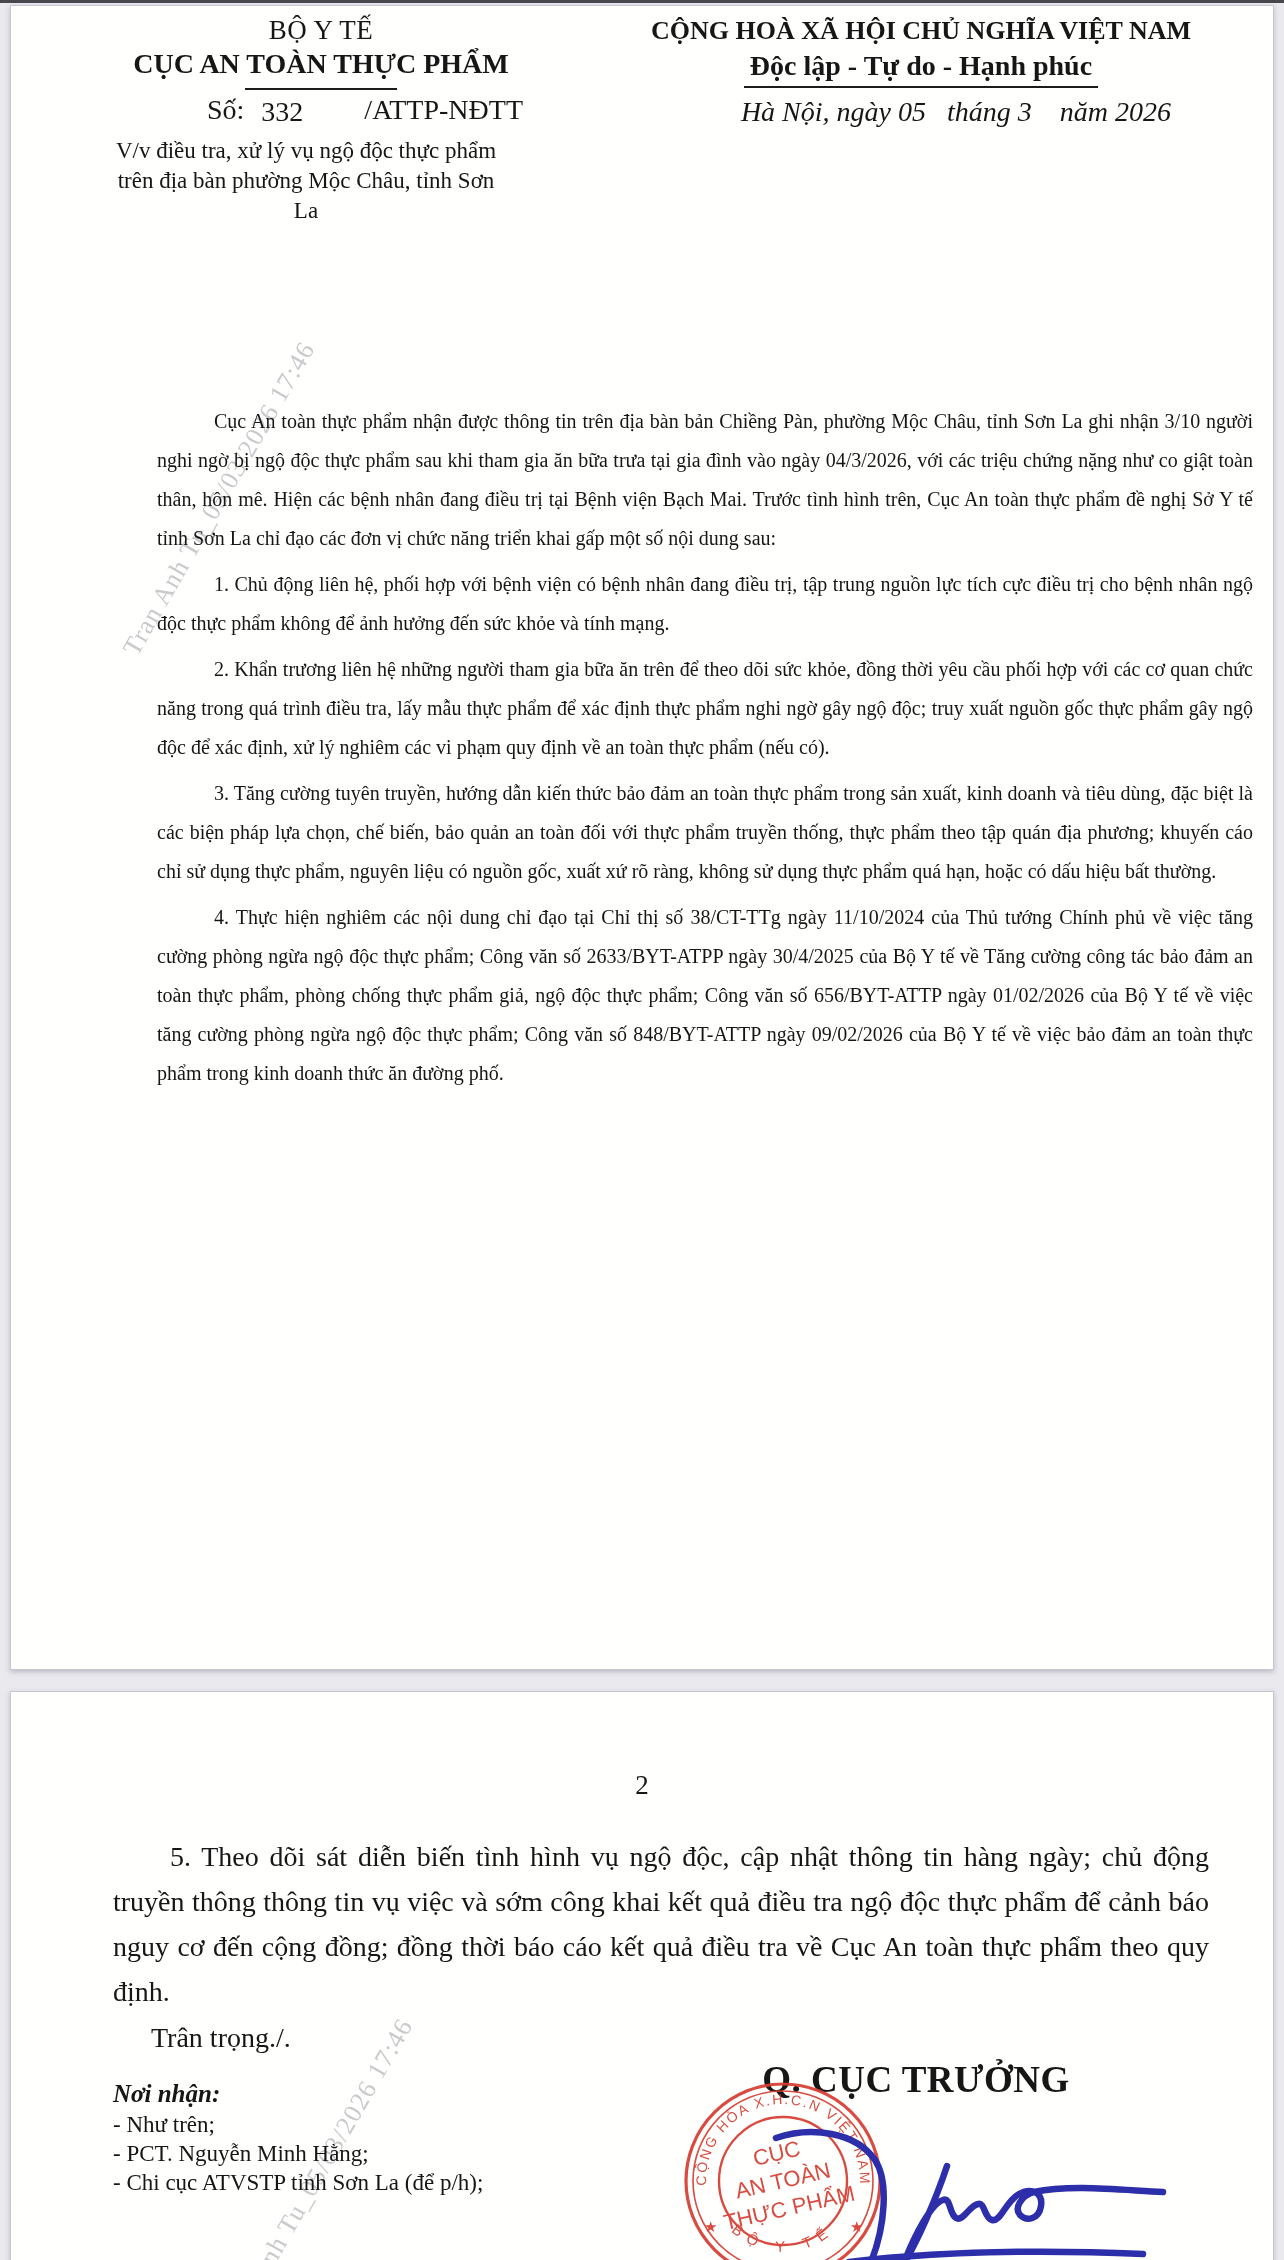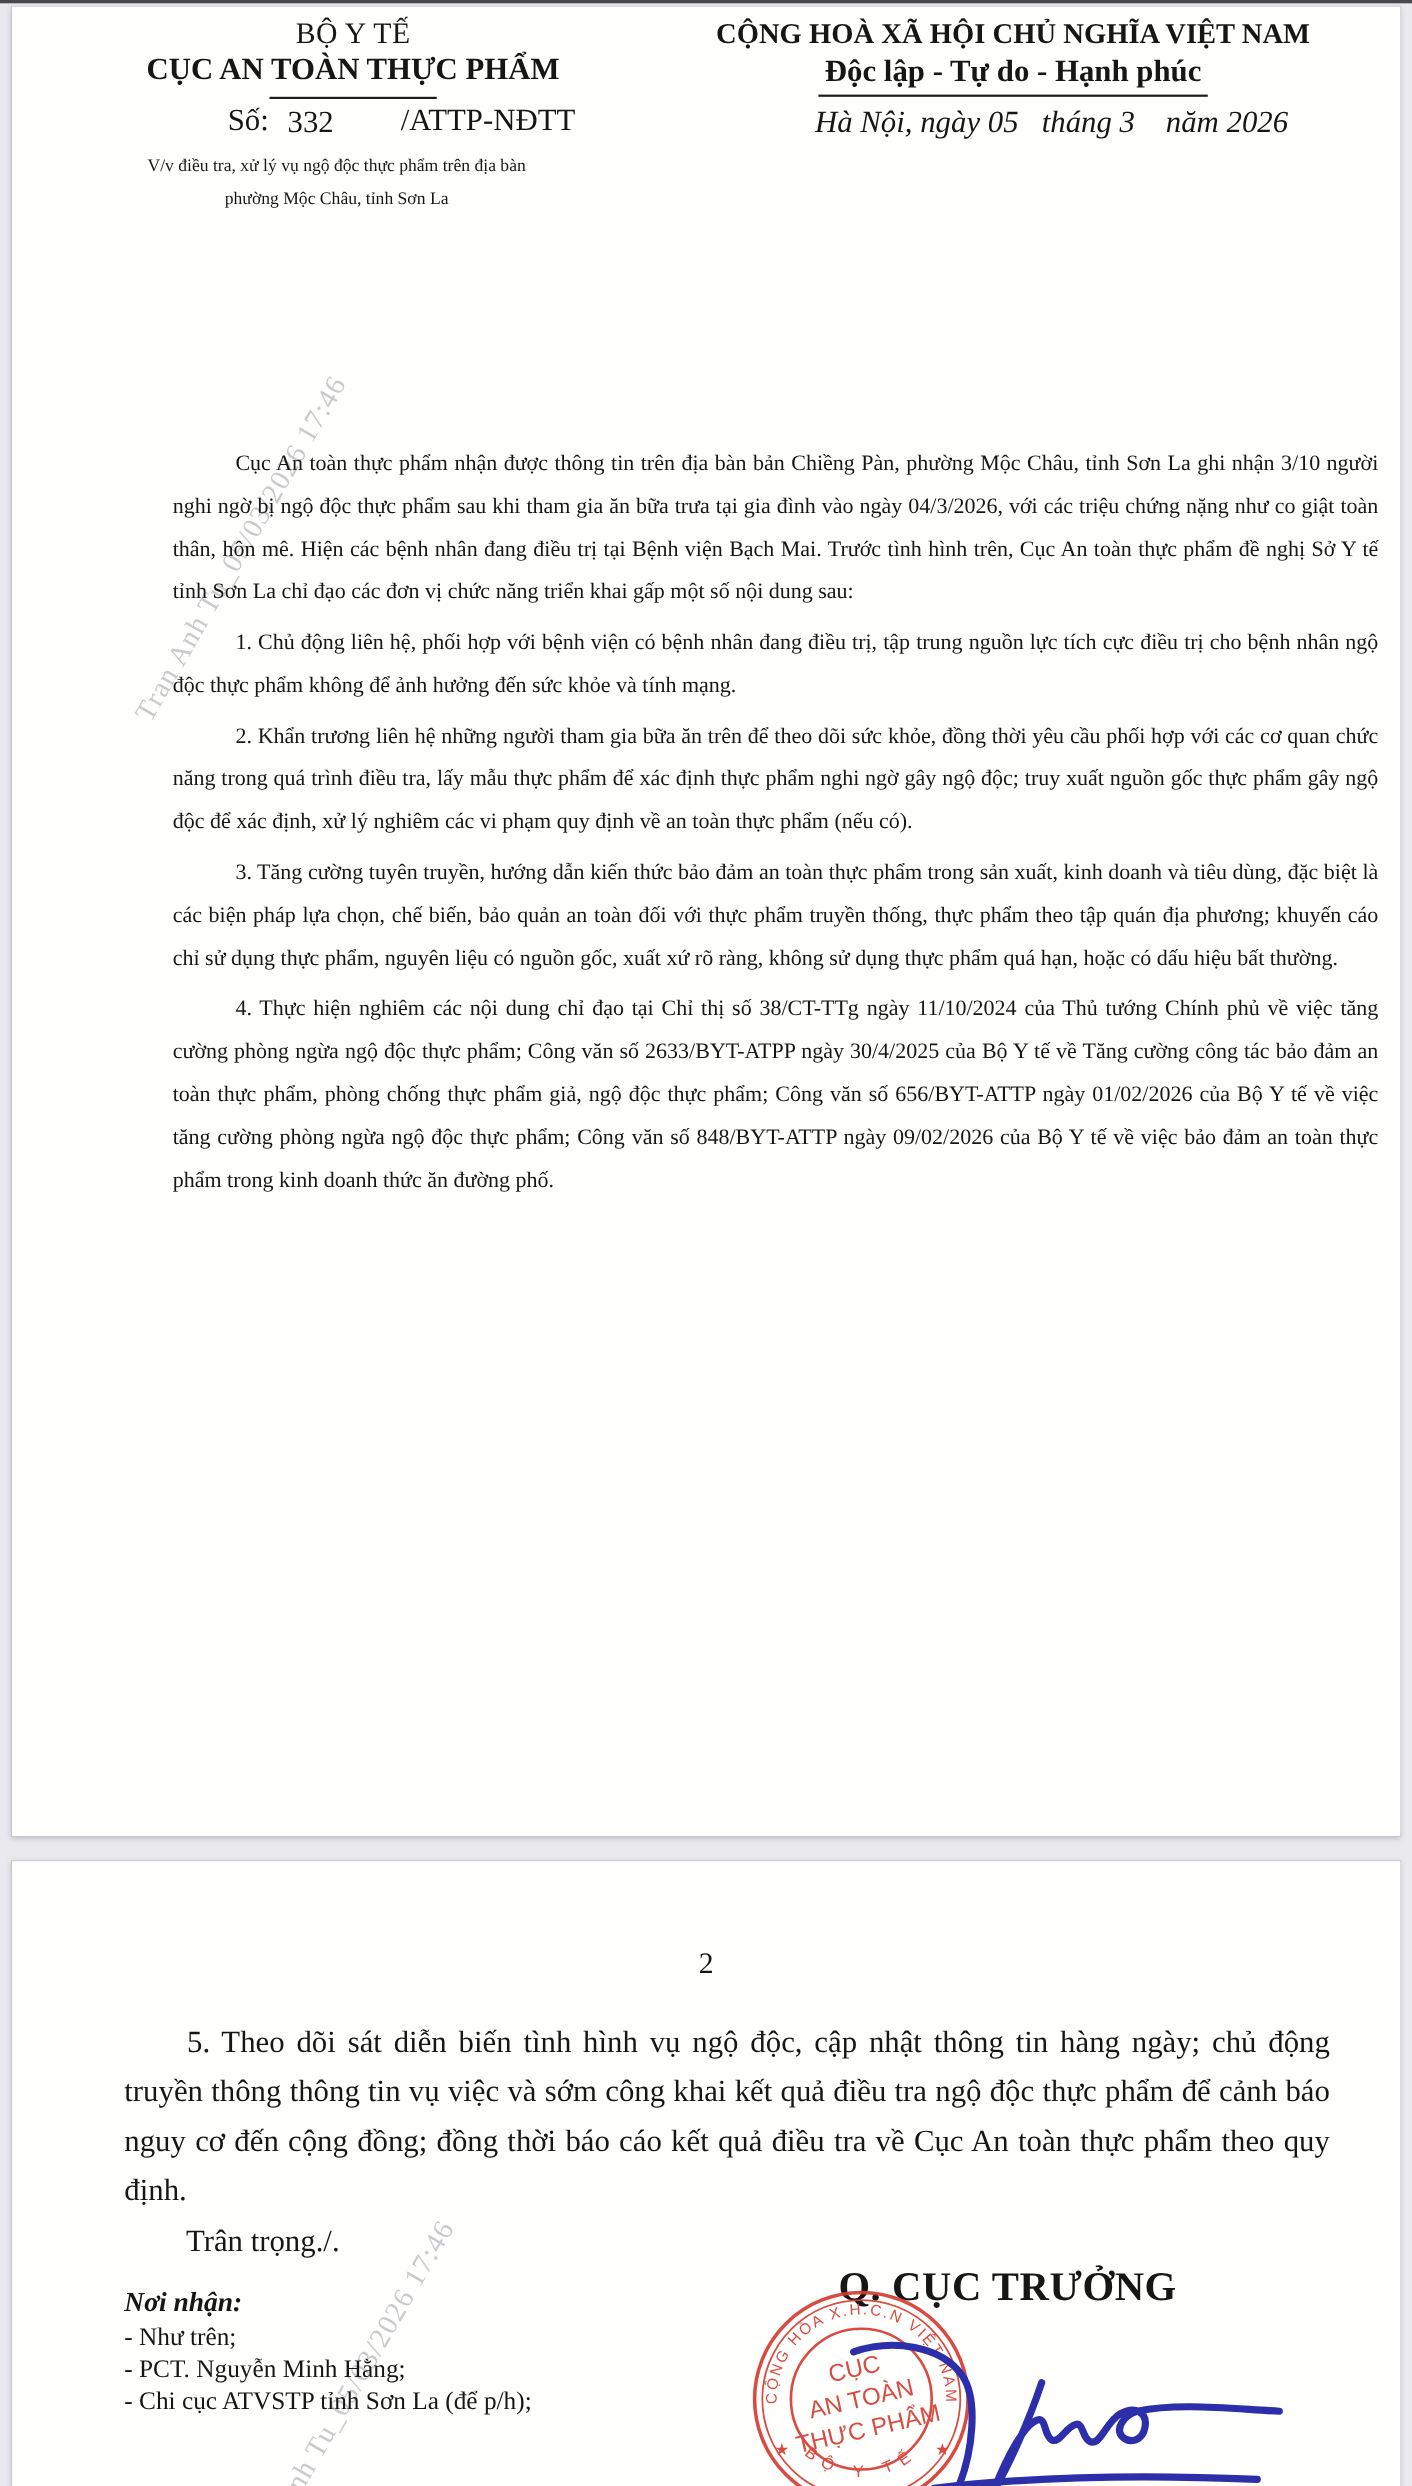--- a/index.html
+++ b/index.html
@@ -16,42 +16,42 @@
   .ministry{font-size:27px;line-height:33px;letter-spacing:.5px;}
   .department{font-size:28px;line-height:34px;font-weight:bold;}
   .org-rule{width:152px;height:2px;background:#1c1c1c;margin:7px auto 0;}
   .national-block{position:absolute;left:580px;top:8px;width:660px;text-align:center;}
   .national{font-size:26px;line-height:33px;font-weight:bold;}
   .motto{display:inline-block;font-size:28px;line-height:34px;font-weight:bold;
          border-bottom:2px solid #1c1c1c;padding:0 6px 3px;margin-top:2px;}
   .doc-number{position:absolute;left:196px;top:88px;font-size:28px;white-space:nowrap;}
   .doc-number .num{position:relative;top:2px;margin:0 54px 0 10px;}
   .doc-subject{position:absolute;left:100px;top:130px;width:390px;text-align:center;
-               font-size:16px;line-height:30px;}
+               font-size:23px;line-height:30px;}
   .date-line{position:absolute;left:560px;top:90px;width:600px;text-align:right;
              font-style:italic;font-size:28px;white-space:pre;}
   .salutation{position:absolute;left:0;top:268px;width:100%;text-align:center;font-size:28px;}
 
   
   .body-text{position:absolute;left:102px;top:396px;width:1096px;
              font-size:20px;line-height:39px;text-align:justify;margin-left:44px;}
   .body-text p{margin:0 0 7px 0;text-indent:57px;}
   .body-text2{position:absolute;left:102px;top:142px;width:1096px;
               font-size:28px;line-height:45px;text-align:justify;}
   .body-text2 p{margin:0;text-indent:57px;}
 
   
   .watermark{position:absolute;font-size:26px;letter-spacing:1px;color:rgba(148,148,158,.5);
              white-space:nowrap;transform:rotate(-60deg);transform-origin:0 0;}
   .wm1{left:106px;top:640px;}
   .wm2{left:190px;top:655px;}
 
   
   .page-number{position:absolute;left:0;top:78px;width:100%;text-align:center;font-size:27px;}
-  .closing{position:absolute;left:158px;top:330px;font-size:28px;}
+  .closing{position:absolute;left:140px;top:330px;font-size:28px;}
   .recipients{position:absolute;left:102px;top:388px;width:480px;}
   .recipients-label{font-size:25px;font-weight:bold;font-style:italic;margin-bottom:2px;}
   .recipient{font-size:23px;line-height:29px;}
   .signer-title{position:absolute;left:630px;top:366px;width:550px;text-align:center;
                 font-weight:bold;font-size:37px;letter-spacing:.5px;}
   .stamp{position:absolute;left:667px;top:384px;width:210px;height:210px;opacity:.92;}
   .stamp text{font-family:"Liberation Sans","DejaVu Sans",sans-serif;fill:#d63c30;}
   .signature{position:absolute;left:740px;top:410px;width:440px;height:200px;}
   .signature path{fill:none;stroke:#2c2fa9;stroke-width:6.5;stroke-linecap:round;stroke-linejoin:round;}
 </style>

